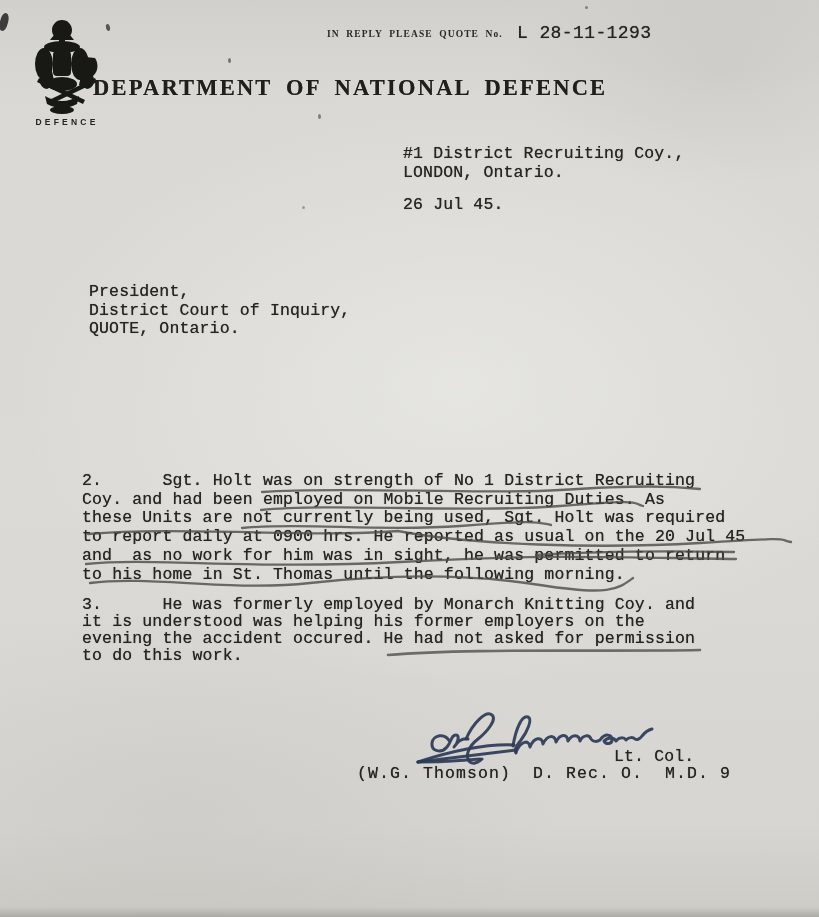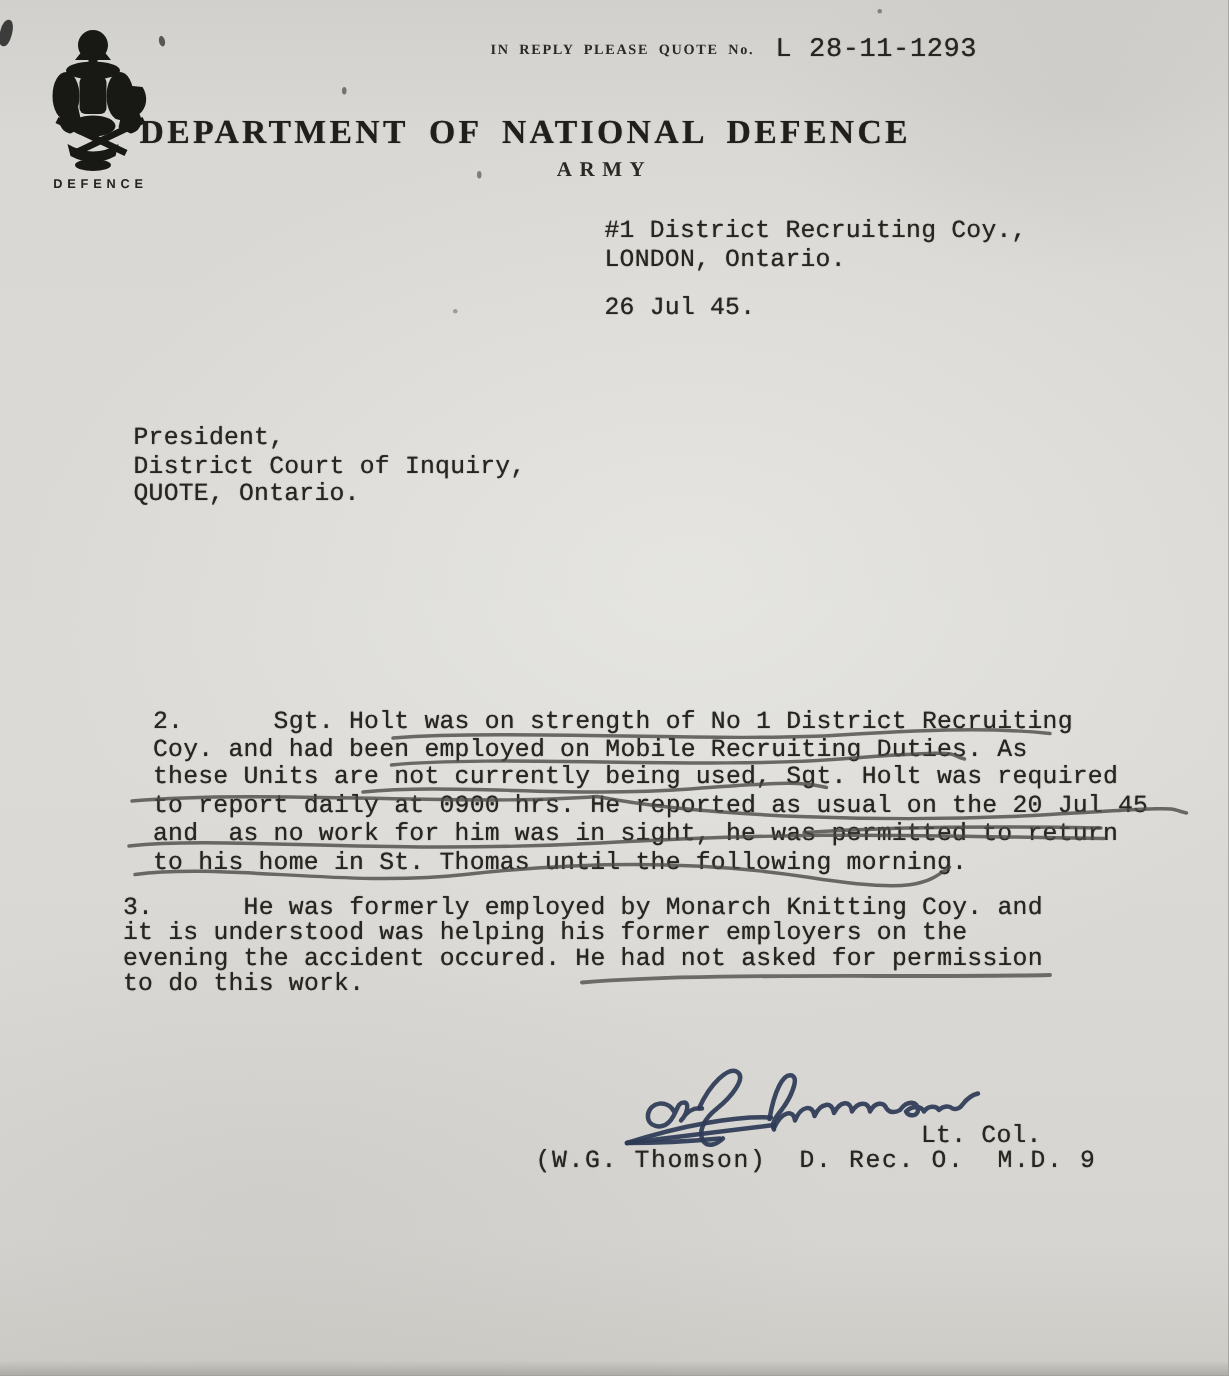--- a/index.html
+++ b/index.html
@@ -66,32 +66,31 @@
     <path d="M62 58 L16 80 L18 84 L64 62 z"></path>
     <ellipse cx="29" cy="64" rx="15" ry="7"></ellipse>
     <path d="M12 76 q17 10 34 0 l-2 8 q-15 8 -30 0 z"></path>
     <ellipse cx="29" cy="90" rx="12" ry="4"></ellipse>
   </svg>
   <div class="canada">DEFENCE</div>
 
   <div class="quote-label serif">IN REPLY PLEASE QUOTE No.</div>
   <div class="file-number">L 28-11-1293</div>
   <div class="dept-title serif">DEPARTMENT OF NATIONAL DEFENCE</div>
-  <div class="army serif">ARMY</div>
 
   <div class="typed" style="left:403px;top:145px;">#1 District Recruiting Coy.,
 LONDON, Ontario.</div>
   <div class="typed" style="left:403px;top:196px;">26 Jul 45.</div>
 
   <div class="typed" style="left:89px;top:283px;">President,
 District Court of Inquiry,
 QUOTE, Ontario.</div>
 
 
-  <div class="typed p2" style="left:82px;top:472px;margin-left:20px;">2.      Sgt. Holt was on strength of No 1 District Recruiting
+  <div class="typed p2" style="left:82px;top:472px;">2.      Sgt. Holt was on strength of No 1 District Recruiting
 Coy. and had been employed on Mobile Recruiting Duties. As
 these Units are not currently being used, Sgt. Holt was required
 to report daily at 0900 hrs. He reported as usual on the 20 Jul 45
 and  as no work for him was in sight, he was permitted to return
 to his home in St. Thomas until the following morning.</div>
   <div class="typed p3" style="left:82px;top:597px;">3.      He was formerly employed by Monarch Knitting Coy. and
 it is understood was helping his former employers on the
 evening the accident occured. He had not asked for permission
 to do this work.</div>
 

